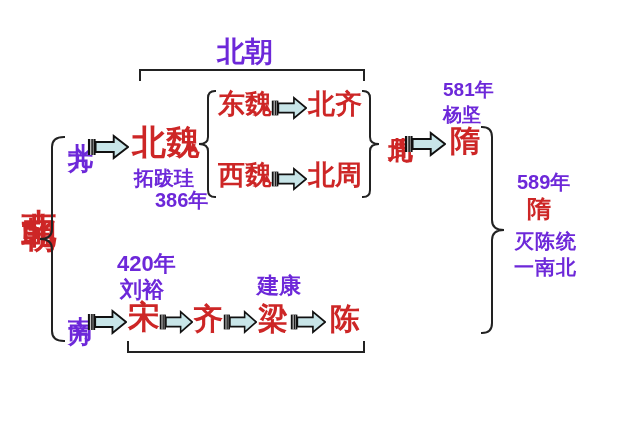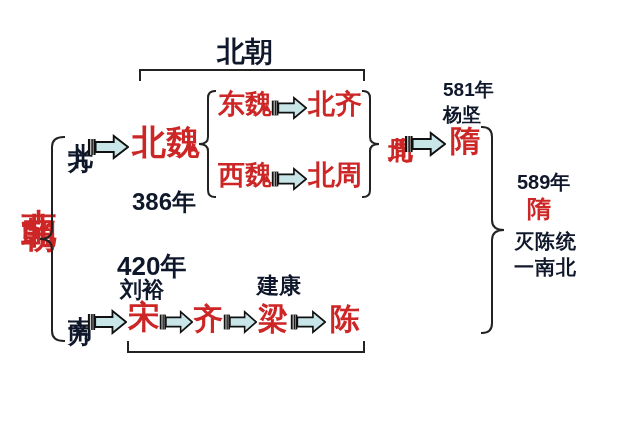--- a/index.html
+++ b/index.html
@@ -2,21 +2,21 @@
 <html><head>
 <meta charset="utf-8">
 <style>
   html,body{margin:0;padding:0;background:#fff;}
   #canvas{
     position:relative;width:640px;height:432px;background:#ffffff;overflow:hidden;
     font-family:"Liberation Sans","DejaVu Sans",sans-serif;
   }
   .abs{position:absolute;white-space:nowrap;line-height:1;}
   .red{color:#cd2626;font-weight:700;font-family:Liberation Mono, monospace;}
-  .blk{color:#0f172a;font-weight:700;}
+  .blk{color:#6d28d9;font-weight:700;}
   .vtext{writing-mode:vertical-rl;text-orientation:upright;}
   .brace-svg,.bracket-svg,.arrow{position:absolute;}
   .brace-svg path,.bracket-svg path{fill:none;stroke:#222;stroke-width:2;stroke-linecap:square;}
   .arrow svg{display:block;width:100%;height:100%;}
 </style>
 </head>
 <body>
 
 <div id="canvas">
 
@@ -31,21 +31,22 @@
   <div class="arrow" style="left:87px;top:134px;width:42px;height:26px;">
   <svg viewBox="0 0 44 26" preserveAspectRatio="none">
     <rect x="1" y="5" width="8" height="16" fill="#111"></rect>
     <rect x="3.2" y="5" width="1.4" height="16" fill="#c9c9c9"></rect>
     <rect x="6" y="5" width="1.2" height="16" fill="#8a8a8a"></rect>
     <polygon points="9,8 28,8 28,2 43,13 28,24 28,18 9,18" fill="#c8e5e8" stroke="#111" stroke-width="2" stroke-linejoin="miter"></polygon>
   </svg>
 </div>
 
   <div class="abs red" style="left:132px;top:128px;font-size:34px;">北魏</div>
-  <div class="abs blk" style="left:132px;top:190px;font-size:24px;">386年</div>
+  <div class="abs blk" style="left:134px;top:168px;font-size:20px;">拓跋珪</div>
+  <div class="abs blk" style="left:155px;top:190px;font-size:20px;">386年</div>
 
   <svg class="brace-svg" style="left:198px;top:90px;" width="18" height="108">
     <path d="M 17,1 Q 10,1 10,8 L 10,47 Q 10,54 1,54 Q 10,54 10,61 L 10,100 Q 10,107 17,107"></path>
   </svg>
 
   <div class="abs red" style="left:218px;top:93px;font-size:27px;">东魏</div>
   <div class="arrow" style="left:271px;top:96px;width:36px;height:24px;">
   <svg viewBox="0 0 44 26" preserveAspectRatio="none">
     <rect x="1" y="5" width="8" height="16" fill="#111"></rect>
     <rect x="3.2" y="5" width="1.4" height="16" fill="#c9c9c9"></rect>
@@ -91,21 +92,21 @@
   <svg class="brace-svg" style="left:480px;top:126px;" width="28" height="210">
     <path d="M 2,1 Q 12,1 12,11 L 12,94 Q 12,104 24,104 Q 12,104 12,114 L 12,197 Q 12,207 2,207"></path>
   </svg>
   <div class="abs blk" style="left:517px;top:172px;font-size:20px;">589年</div>
   <div class="abs red" style="left:527px;top:199px;font-size:24px;">隋</div>
   <div class="abs blk" style="left:514px;top:231px;font-size:20px;letter-spacing:1px;">灭陈统</div>
   <div class="abs blk" style="left:514px;top:257px;font-size:20px;letter-spacing:1px;">一南北</div>
 
   <div class="abs blk vtext" style="left:68px;top:295px;font-size:25px;letter-spacing:5px;">南方</div>
 
-  <div class="abs blk" style="left:117px;top:253px;font-size:26px;">420年</div>
+  <div class="abs blk" style="left:117px;top:253px;font-size:22px;">420年</div>
   <div class="abs blk" style="left:120px;top:279px;font-size:22px;">刘裕</div>
   <div class="abs blk" style="left:213px;top:275px;font-size:22px;margin-left:44px;">建康</div>
 
   <div class="arrow" style="left:87px;top:309px;width:40px;height:26px;">
   <svg viewBox="0 0 44 26" preserveAspectRatio="none">
     <rect x="1" y="5" width="8" height="16" fill="#111"></rect>
     <rect x="3.2" y="5" width="1.4" height="16" fill="#c9c9c9"></rect>
     <rect x="6" y="5" width="1.2" height="16" fill="#8a8a8a"></rect>
     <polygon points="9,8 28,8 28,2 43,13 28,24 28,18 9,18" fill="#c8e5e8" stroke="#111" stroke-width="2" stroke-linejoin="miter"></polygon>
   </svg>

